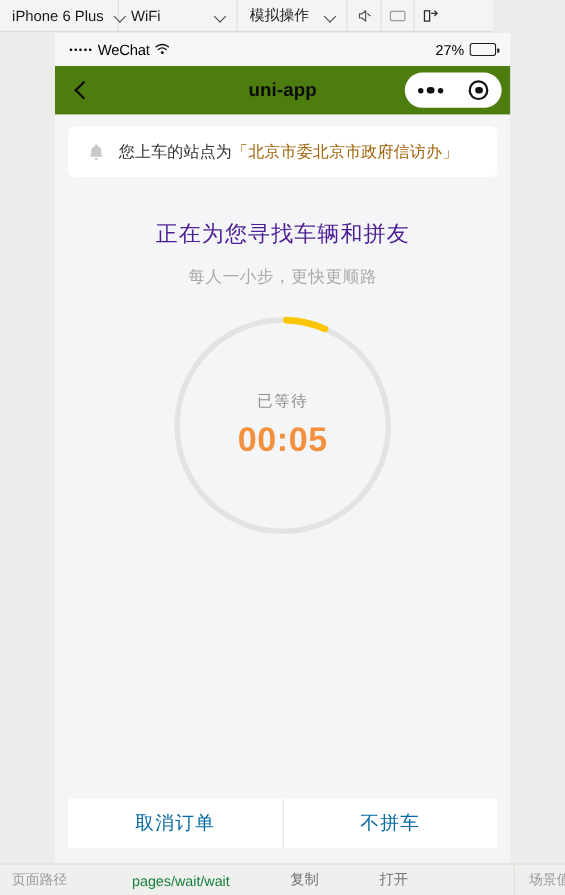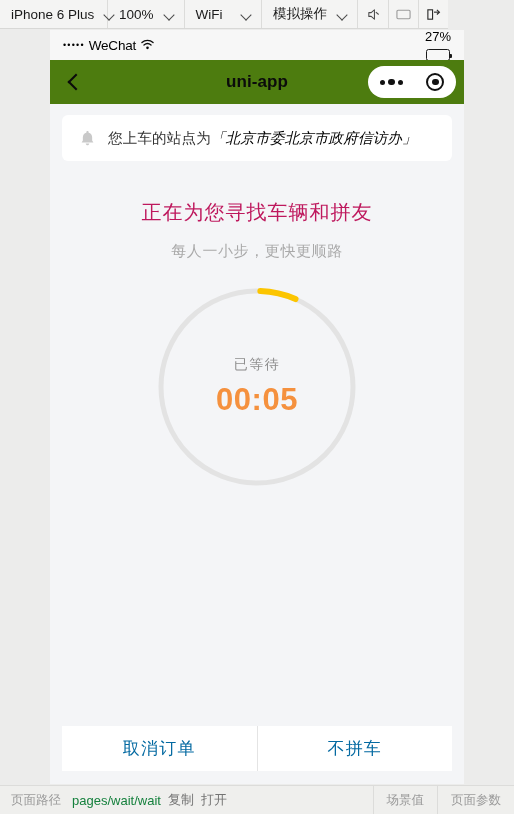--- a/index.html
+++ b/index.html
@@ -68,21 +68,20 @@
   .dots { letter-spacing: 1.2px; font-size: 9px; line-height: 1; }
   .carrier { font-size: 13.5px; letter-spacing: -.2px; }
   .wifi-ico { margin-left: 1px; }
   .sb-time {
     position: absolute; left: 0; right: 0; text-align: center;
     font-size: 14px; font-weight: 400;
   }
   .sb-right {
     margin-left: auto; display: flex; align-items: center; gap: 5px;
     font-size: 13px;
-    flex-direction: column;
   }
   .batt {
     width: 24px; height: 11.5px; border: 1.2px solid #1b1b1b;
     border-radius: 2.5px; position: relative; padding: 1px;
   }
   .batt::after {
     content: ""; position: absolute; right: -3.5px; top: 3.5px;
     width: 2px; height: 4px; background: #1b1b1b; border-radius: 0 1px 1px 0;
   }
   .batt .fill { height: 100%; background: #1b1b1b; border-radius: 1px; }
@@ -132,26 +131,26 @@
     margin: 11px 12px 0 12px;
     background: #fff; border-radius: 6px;
     height: 46px;
     display: flex; align-items: center;
     padding: 0 16px;
   }
   .bell { margin-right: 11px; display: flex; }
   .notice-text {
     font-size: 14.5px; color: #333; letter-spacing: .2px;
   }
-  .notice-text .hl { color: #000000; font-style: italic; }
+  .notice-text .hl { color: #a16207; }
 
   .headline {
     text-align: center;
     margin-top: 38px;
-    font-size: 20px; color: #be185d; letter-spacing: 1px;
+    font-size: 20px; color: #4c1d95; letter-spacing: 1px;
   }
   .subline {
     text-align: center;
     margin-top: 16px;
     font-size: 15px; color: #a9a9a9; letter-spacing: .6px;
   }
 
   .ring-wrap {
     margin: 25px auto 0 auto;
     width: 202px; height: 202px;
@@ -182,20 +181,21 @@
   }
   .act-btn + .act-btn { border-left: 1px solid #e4e4e4; }
 
   
   .bottombar {
     position: absolute; left: 0; bottom: 0; width: 514px; height: 29px;
     background: #efefed;
     border-top: 1px solid #dcdcda;
     display: flex; align-items: center;
     font-size: 12.5px;
+    gap: 48px;
   }
   .bb-label { color: #9a9a9a; padding: 0 11px; white-space: nowrap; }
   .bb-path { color: #15803d; font-size: 13px; white-space: nowrap; }
   .bb-link { color: #737373; font-size: 13px; margin-left: 7px; white-space: nowrap; cursor: pointer; }
   .bb-spacer { flex: 1; }
   .bb-cell {
     color: #9a9a9a; padding: 0 13px; height: 100%;
     display: flex; align-items: center;
     border-left: 1px solid #dcdcda;
     white-space: nowrap;
@@ -204,24 +204,20 @@
 </head>
 <body>
 
 <div class="devtools-bar">
 
   <div class="dt-select device">
     <span class="lbl">iPhone 6 Plus</span>
     <span class="chev"></span>
   </div>
 
-  <div class="dt-select zoom">
-    <span class="lbl">100%</span>
-    <span class="chev"></span>
-  </div>
 
   <div class="dt-select net">
     <span class="lbl">WiFi</span>
     <span class="chev"></span>
   </div>
 
   <div class="dt-select sim">
     <span class="lbl">模拟操作</span>
     <span class="chev"></span>
   </div>

